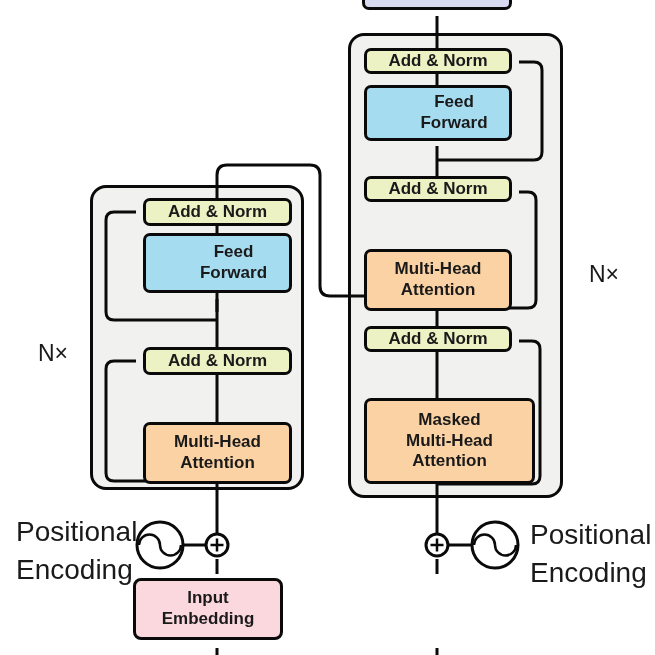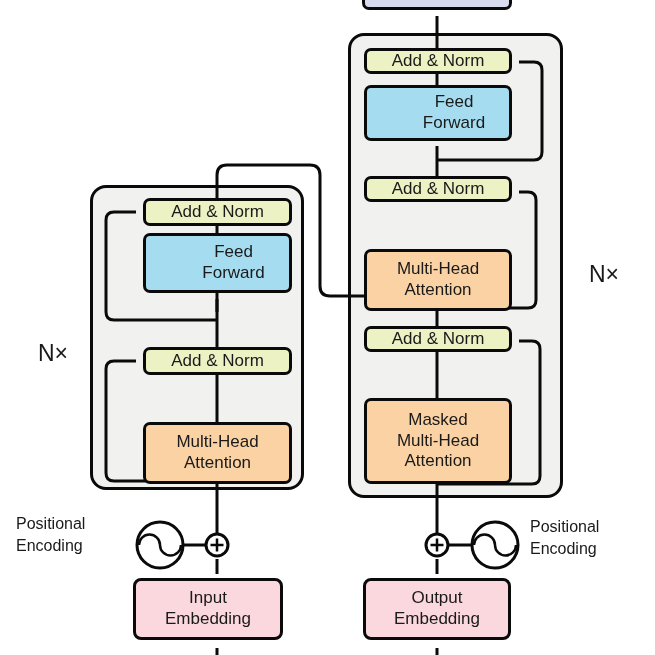--- a/index.html
+++ b/index.html
@@ -7,35 +7,35 @@
     position:relative;width:655px;height:655px;background:#fff;overflow:hidden;
     font-family:"Liberation Sans","DejaVu Sans",sans-serif;color:#1a1a1a;
   }
   .block{
     position:absolute;background:var(--c-block_bg);
     border:3px solid var(--c-line);border-radius:16px;box-sizing:border-box;
   }
   .node{
     position:absolute;border:3px solid var(--c-line);border-radius:7px;
     box-sizing:border-box;display:flex;align-items:center;justify-content:center;
-    text-align:center;font-size:17px;line-height:1.22;z-index:3;
+    text-align:center;font-size:17px;line-height:1.22;z-index:3;font-weight:bold;
   }
   .node .lbl{display:inline-block;}
   .w70 .lbl{max-width:72px;}
   .w100 .lbl{max-width:100px;}
   .w105 .lbl{max-width:105px;}
   .w110 .lbl{max-width:112px;}
   .an{background:var(--c-add_norm);}
   .ff{background:var(--c-feed_forward);padding-left:32px;}
   .att{background:var(--c-attention);margin-top:40px;}
   .emb{background:var(--c-embedding);border-radius:8px;font-size:17px;}
   .linear{background:var(--c-linear);font-size:18px;}
   .sidetext{position:absolute;z-index:4;}
   .nx{font-size:23px;width:46px;text-align:center;}
-  .posenc{font-size:16px;line-height:1.35;width:112px;}
+  .posenc{font-size:28px;line-height:1.35;width:112px;}
   .posenc.right{text-align:left;}
   svg.wires{position:absolute;left:0;top:0;z-index:2;}
   svg.wires path{stroke:var(--c-line);stroke-width:3;fill:none;}
   svg.wires path.thin{stroke-width:2.5;}
   svg.wires circle{stroke:var(--c-line);stroke-width:3;fill:#fff;}
 </style>
 </head>
 <body>
 
 <div class="canvas">
@@ -104,42 +104,39 @@
   </div>
   <div class="node an" style="left:364px;top:176px;width:148px;height:26px;">
     <span class="lbl">Add &amp; Norm</span>
   </div>
   <div class="node att w110" style="left:364px;top:209px;width:148px;height:62px;">
     <span class="lbl">Multi-Head Attention</span>
   </div>
   <div class="node an" style="left:364px;top:326px;width:148px;height:26px;">
     <span class="lbl">Add &amp; Norm</span>
   </div>
-  <div class="node att w105" style="left:364px;top:358px;width:148px;height:86px;">
+  <div class="node att w105" style="left:364px;top:358px;width:171px;height:86px;">
     <span class="lbl">Masked Multi-Head Attention</span>
   </div>
 
   <div class="node an" style="left:143px;top:198px;width:149px;height:28px;">
     <span class="lbl">Add &amp; Norm</span>
   </div>
   <div class="node ff w70" style="left:143px;top:233px;width:149px;height:60px;">
     <span class="lbl">Feed Forward</span>
   </div>
   <div class="node an" style="left:143px;top:347px;width:149px;height:28px;">
     <span class="lbl">Add &amp; Norm</span>
   </div>
   <div class="node att w110" style="left:143px;top:382px;width:149px;height:62px;">
     <span class="lbl">Multi-Head Attention</span>
   </div>
 
   <div class="node emb w100" style="left:133px;top:578px;width:150px;height:62px;">
     <span class="lbl">Input Embedding</span>
   </div>
-  <div class="node emb w100" style="left:363px;top:578px;width:148px;height:62px;">
-    <span class="lbl">Output Embedding</span>
-  </div>
 
   <div class="sidetext nx" style="left:30px;top:340px;">N×</div>
   <div class="sidetext nx" style="left:581px;top:261px;">N×</div>
   <div class="sidetext posenc" style="left:16px;top:513px;">Positional Encoding</div>
   <div class="sidetext posenc right" style="left:530px;top:516px;">Positional Encoding</div>
 
 </div>
 
 </body></html>

